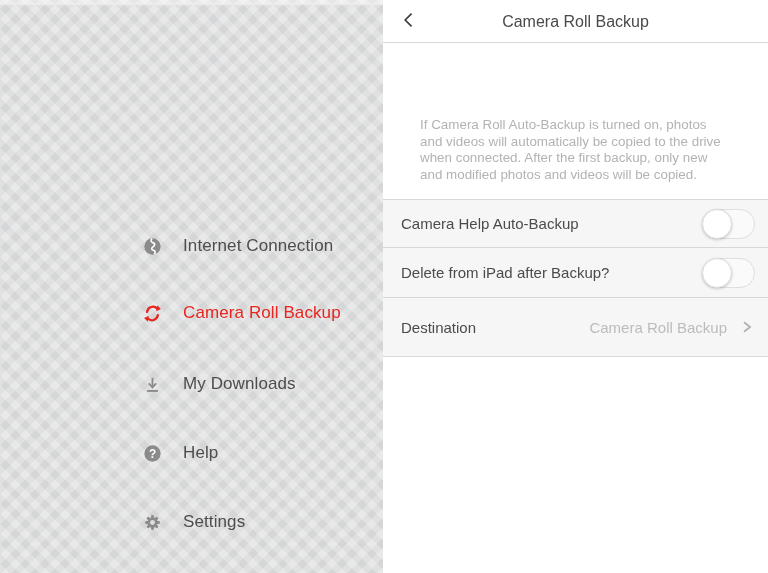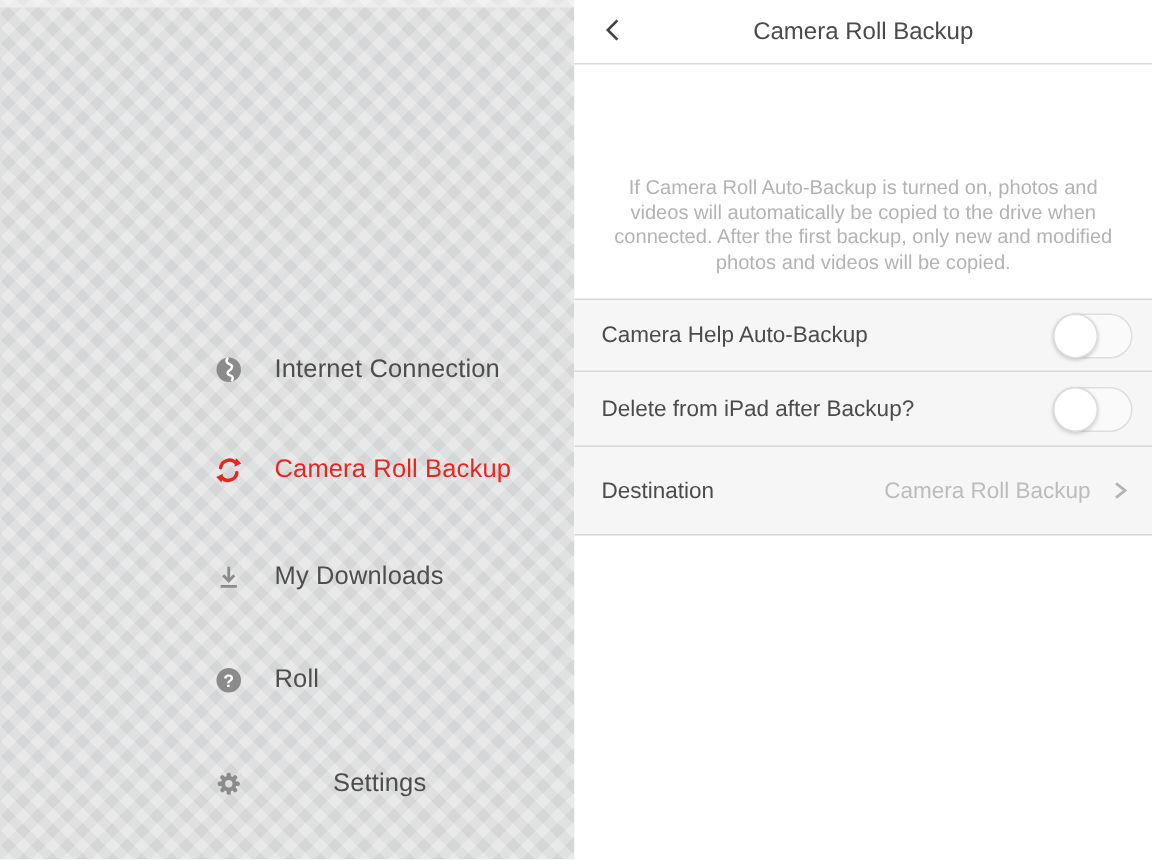--- a/index.html
+++ b/index.html
@@ -12,31 +12,31 @@
     background-color:#dcddde;
     background-image:
       repeating-linear-gradient(45deg, rgba(255,255,255,0.20) 0 7px, rgba(150,150,150,0.05) 7px 14px),
       repeating-linear-gradient(135deg, rgba(255,255,255,0.20) 0 7px, rgba(150,150,150,0.05) 7px 14px);
   }
   .sidebar::before { content:""; position:absolute; top:0; left:0; right:0; height:5px; background:rgba(255,255,255,0.40); }
   .side-item { position:absolute; left:0; width:383px; height:32px; display:flex; align-items:center; cursor:pointer;padding-left:48px; }
   .side-item .icon { width:20px; height:20px; margin-left:94px; display:flex; align-items:center; justify-content:center; }
   .side-item .lbl { margin-left:21px; font-size:17px; color:#4d4d4d; letter-spacing:0.1px; }
   .side-item.active .lbl { color:#e8251f; }
-  .it-0 { top:230px; } .it-1 { top:297px; } .it-2 { top:368px;text-align:center; } .it-3 { top:437px; } .it-4 { top:506px;gap:39px; }
+  .it-0 { top:230px; } .it-1 { top:297px; } .it-2 { top:368px;text-align:center; } .it-3 { top:437px; } .it-4 { top:506px; }
 
   
   .panel { position:absolute; left:383px; top:0; width:385px; height:573px; background:#fff; }
   .panel-header { position:relative; height:43px; background:#fff; border-bottom:1px solid #d9d9d9; }
   .back-btn { position:absolute; left:13px; top:9px; width:26px; height:26px; display:flex; align-items:center; justify-content:center; cursor:pointer; }
   .panel-title { text-align:center; line-height:43px; font-size:16px; color:#4a4a4a; }
 
   .desc {
     position:absolute; top:117px; left:0; right:0;
-    padding:0 24px; text-align:center;
+    padding:0 37px; text-align:left;
     font-size:13.4px; line-height:16.5px; color:#b3b3b3;
   }
 
   .settings-list { position:absolute; top:199px; left:0; right:0; border-top:1px solid #d7d7d7; }
   .row {
     display:flex; align-items:center;
     background:#f6f6f6; border-bottom:1px solid #d7d7d7;
     padding:0 13px 0 18px;
   }
   .row-1 { height:48px; } .row-2 { height:50px; } .row-3 { height:59px; cursor:pointer; }
@@ -91,21 +91,21 @@
       <span class="lbl">My Downloads</span>
     </div>
 
     <div class="side-item it-3">
       <span class="icon">
         <svg width="19" height="19" viewBox="0 0 20 20">
           <circle cx="10" cy="10" r="8.6" fill="#8b8b8b"></circle>
           <text x="10" y="14.4" text-anchor="middle" font-size="12.5" font-weight="bold" fill="#ffffff" font-family="Liberation Sans, DejaVu Sans, sans-serif">?</text>
         </svg>
       </span>
-      <span class="lbl">Roll</span>
+      <span class="lbl">Help</span>
     </div>
 
     <div class="side-item it-4">
       <span class="icon">
         <svg width="19" height="19" viewBox="0 0 20 20">
           <g fill="#8b8b8b">
             <rect x="8.5" y="2.2" width="3" height="15.6" rx="1.3"></rect>
             <rect x="8.5" y="2.2" width="3" height="15.6" rx="1.3" transform="rotate(45 10 10)"></rect>
             <rect x="8.5" y="2.2" width="3" height="15.6" rx="1.3" transform="rotate(90 10 10)"></rect>
             <rect x="8.5" y="2.2" width="3" height="15.6" rx="1.3" transform="rotate(135 10 10)"></rect>

